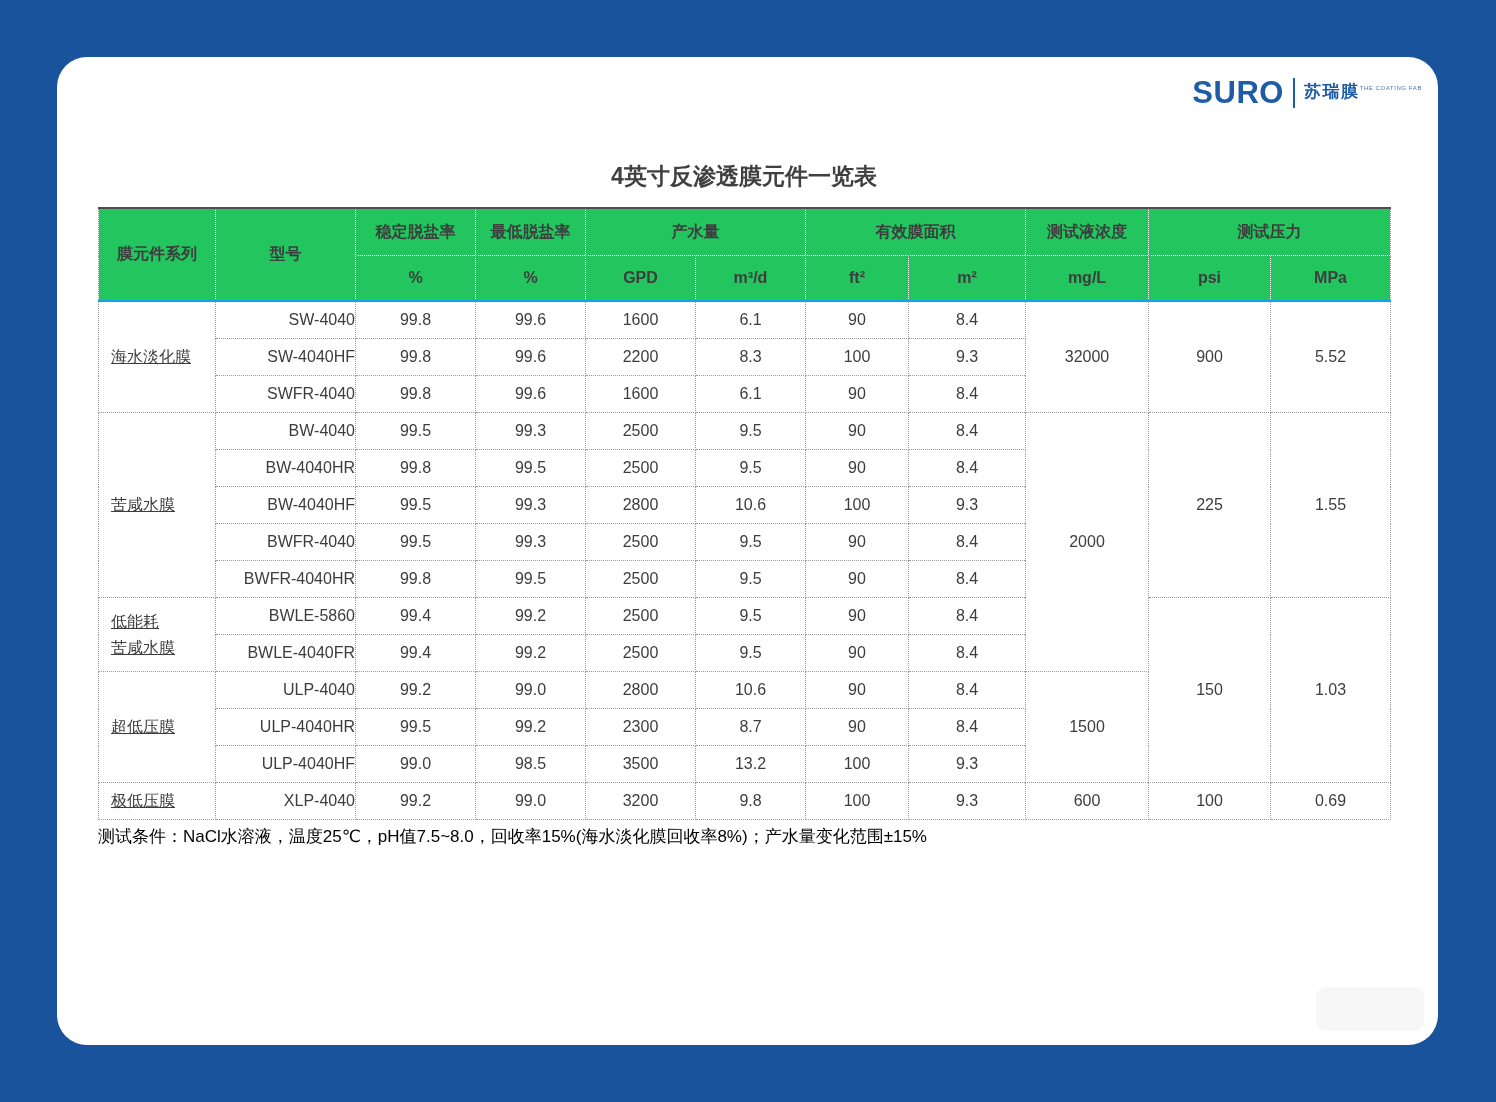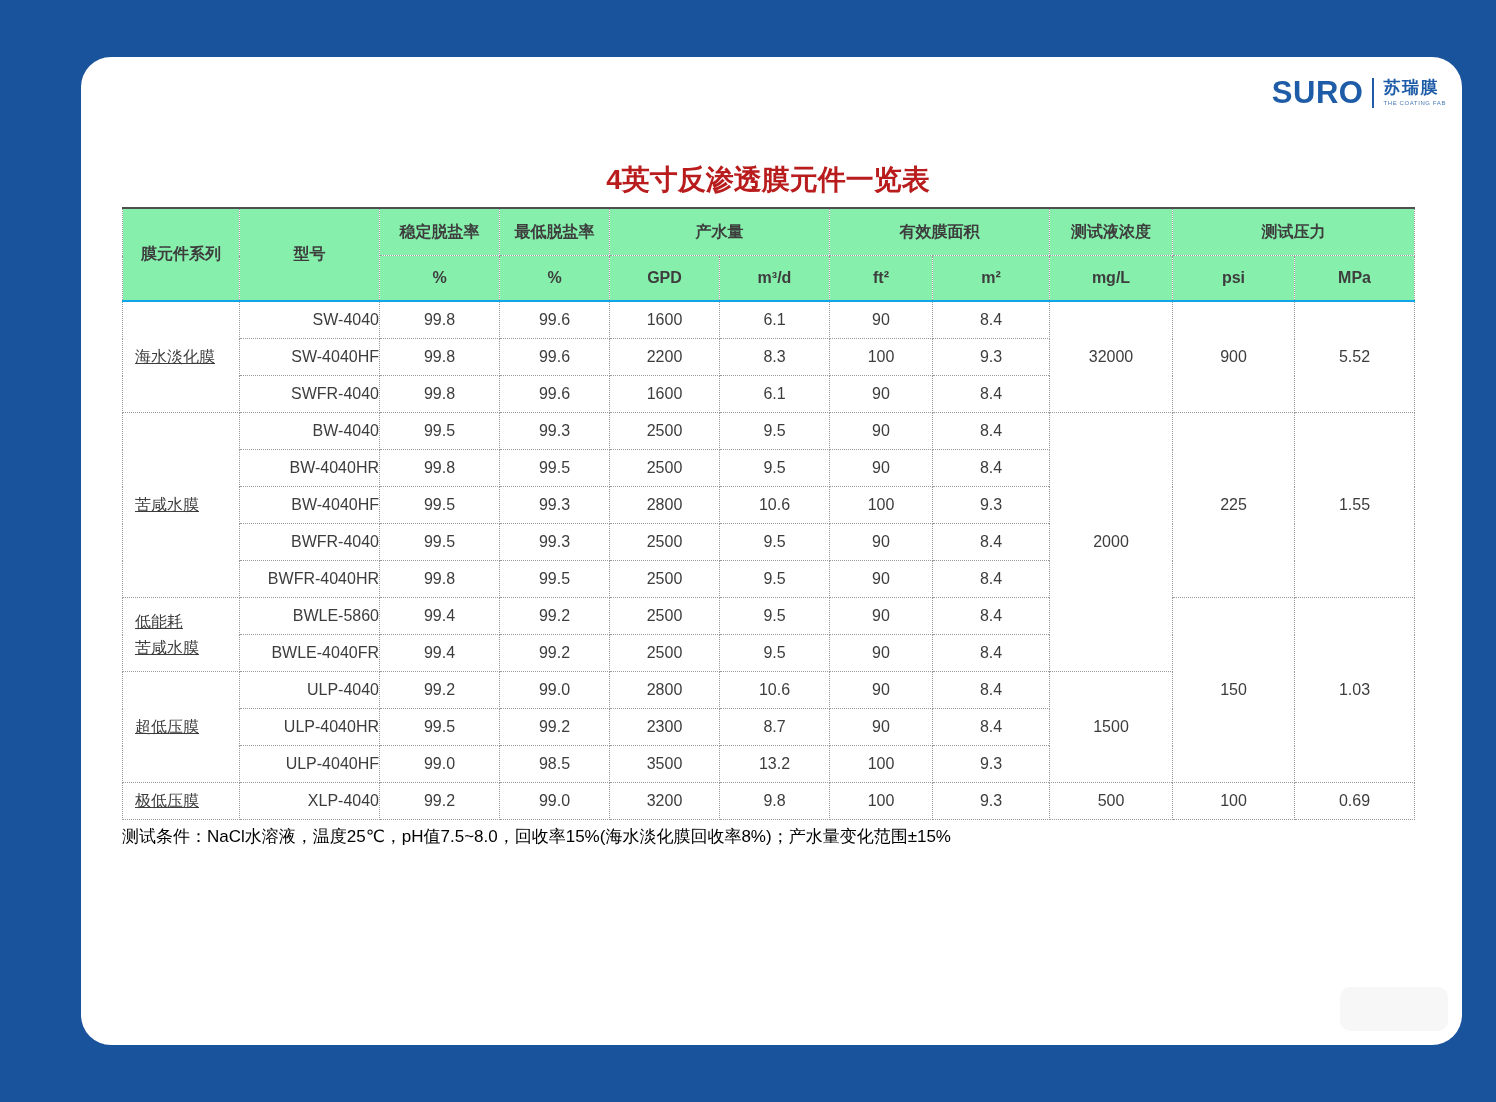--- a/index.html
+++ b/index.html
@@ -8,50 +8,49 @@
     background:#19539B;
     font-family:"Liberation Sans","DejaVu Sans",sans-serif;
     position:relative;
     overflow:hidden;
   }
   .card {
     position:absolute; left:57px; top:57px;
     width:1381px; height:988px;
     background:#ffffff;
     border-radius:30px;
-    margin-left:24px;
   }
   .logo {
     position:absolute; top:20px; right:16px;
     display:flex; align-items:center; gap:9px;
   }
   .logo-brand {
     font-size:31px; font-weight:bold; color:#1E5CA8; letter-spacing:0.5px;
     line-height:1;
   }
   .logo-divider { width:2px; height:30px; background:#1E5CA8; }
-  .logo-right { display:flex; flex-direction:column; justify-content:center; }
+  .logo-right { display:flex; flex-direction:row; justify-content:center; }
   .logo-cn { font-size:17px; font-weight:bold; color:#1E5CA8; letter-spacing:1.5px; line-height:1.1; }
   .logo-tagline { font-size:6px; color:#4a7ab5; letter-spacing:0.6px; margin-top:2px; }
   .page-title {
     position:absolute; left:41px; top:104px; width:1292px;
-    text-align:center; font-size:28px; font-weight:bold; color:#b91c1c;
+    text-align:center; font-size:23px; font-weight:bold; color:#404040;
   }
   table.spec {
     position:absolute; left:41px; top:150px; width:1292px;
     border-collapse:collapse; table-layout:fixed;
     font-size:16px; color:#3d3d3d;
   }
   table.spec { border-top:2px solid #4f4f4f; }
   .spec th, .spec td {
     border:1px dotted #9a9a9a;
     text-align:center; padding:0;
     overflow:hidden; white-space:nowrap;
   }
-  .spec thead th { background:#86efac; font-weight:bold; color:#3d3d3d; }
+  .spec thead th { background:#22c55e; font-weight:bold; color:#3d3d3d; }
   .spec thead tr.grp th { height:46px; }
   .spec thead tr.units th { height:44px; }
   .spec .hdr-bottom { border-bottom:2px solid #0ea5e9; }
   .spec tbody td { height:36px; background:#ffffff; }
   .spec td.series { text-align:left; padding-left:12px; white-space:normal; line-height:1.6;text-decoration:underline; }
   .spec td.model  { text-align:right; padding-left:22px; }
   .footnote {
     position:absolute; left:41px; top:768px;
     font-size:17px; color:#000000;
   }
@@ -249,21 +248,21 @@
       </tr>
       <tr>
         <td class="series">极低压膜</td>
         <td class="model">XLP-4040</td>
         <td>99.2</td>
         <td>99.0</td>
         <td>3200</td>
         <td>9.8</td>
         <td>100</td>
         <td>9.3</td>
-        <td>500</td>
+        <td>600</td>
         <td>100</td>
         <td>0.69</td>
       </tr>
     </tbody>
   </table>
 
   <div class="footnote">测试条件：NaCl水溶液，温度25℃，pH值7.5~8.0，回收率15%(海水淡化膜回收率8%)；产水量变化范围±15%</div>
 
   <div class="watermark"></div>
 </div>

